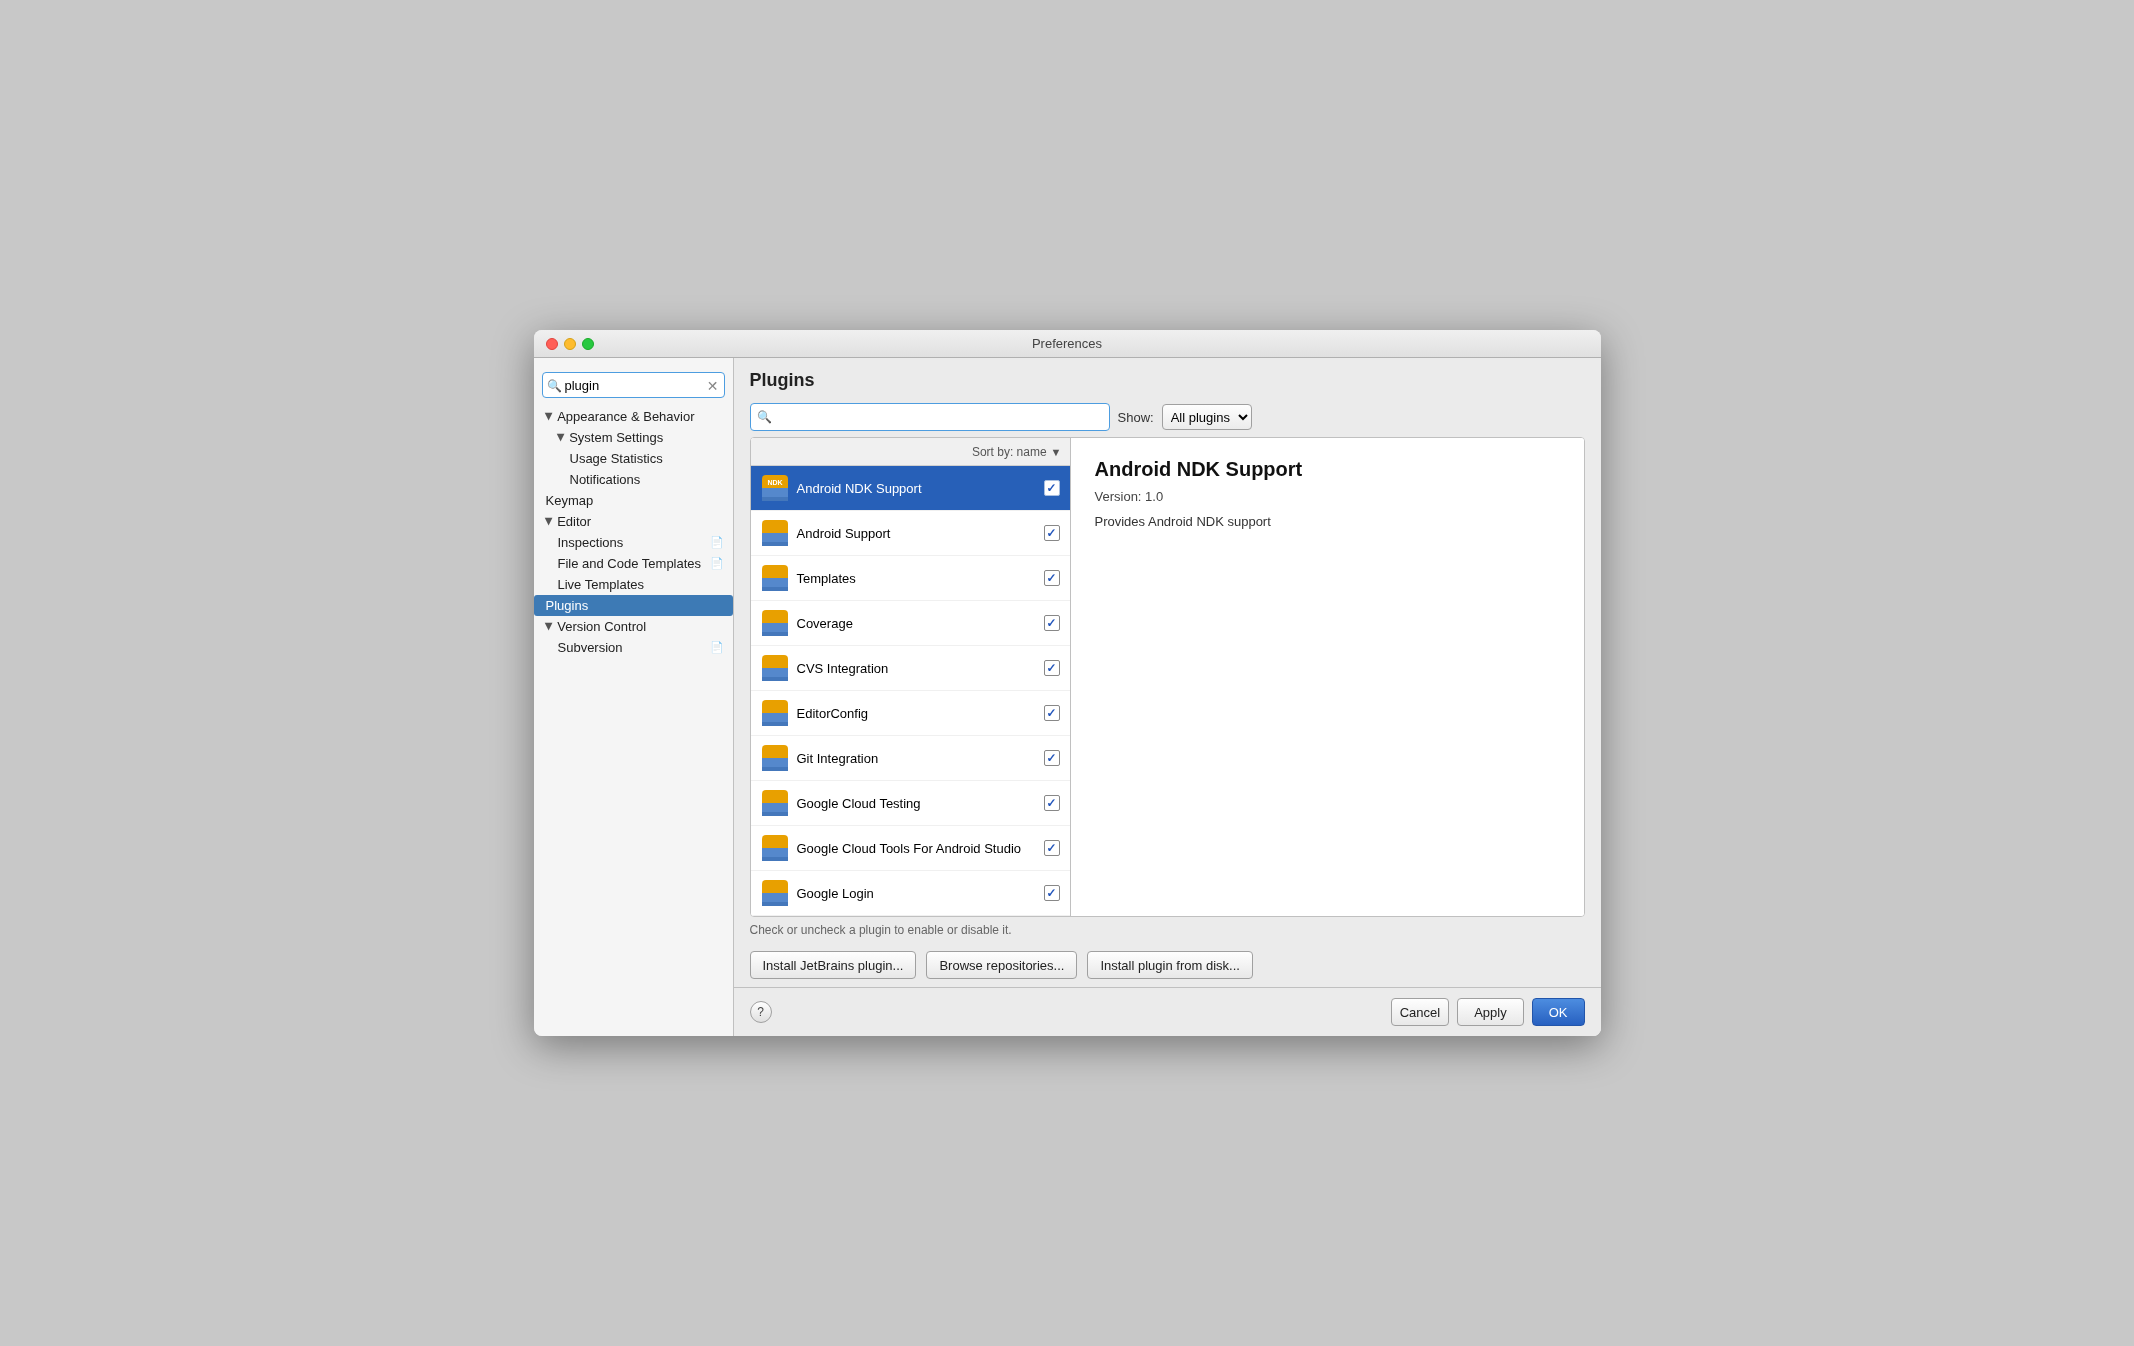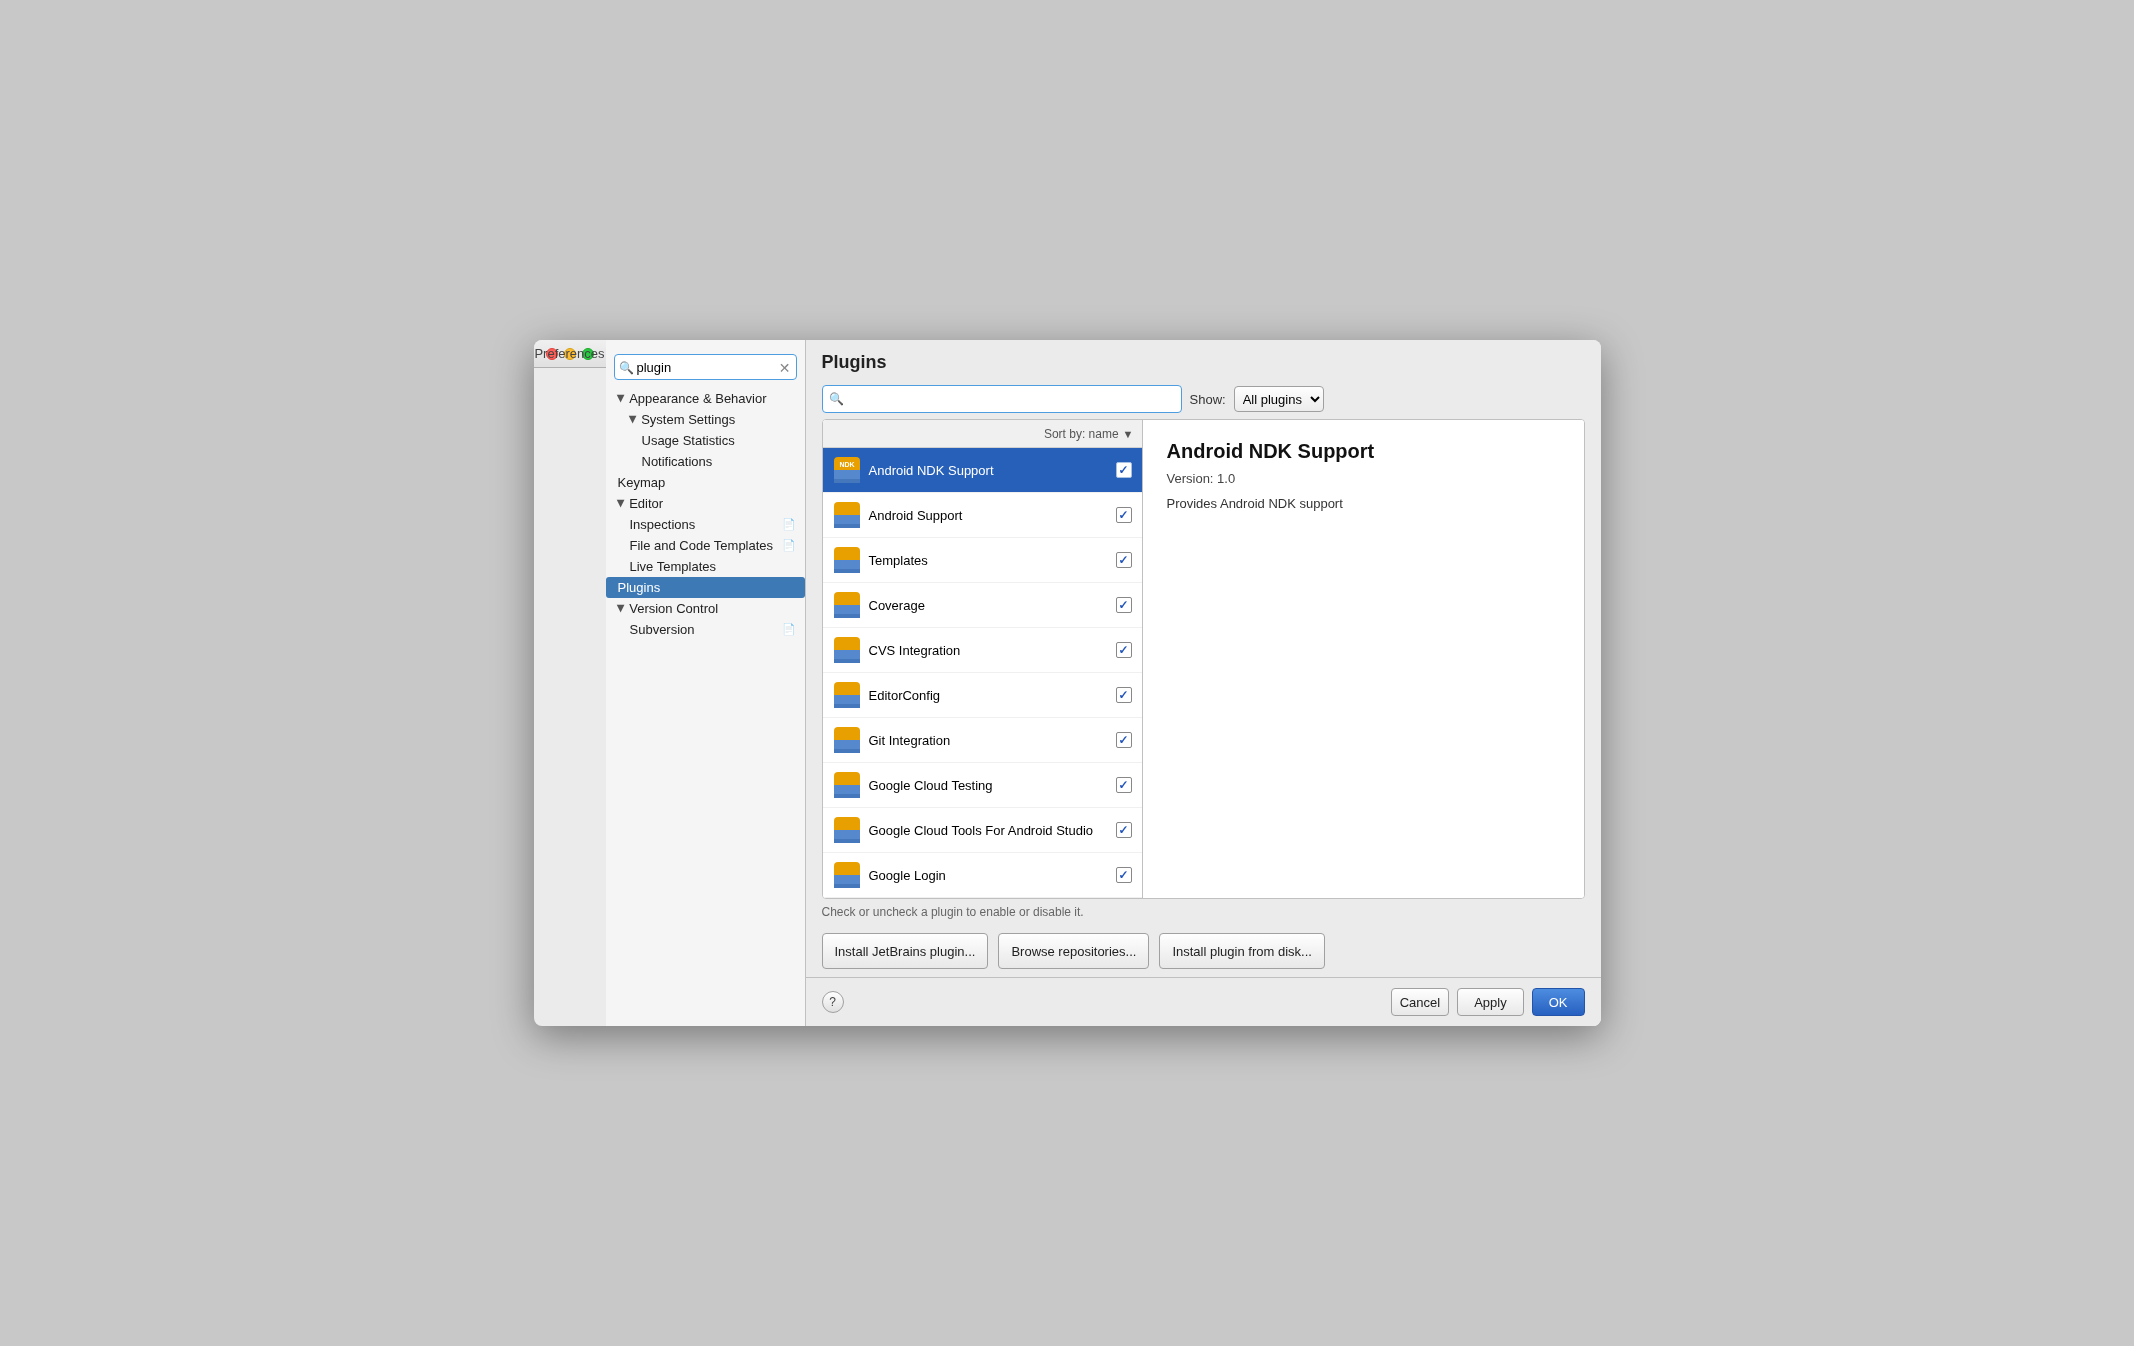--- a/index.html
+++ b/index.html
@@ -12,21 +12,21 @@
       align-items: center;
       min-height: 100vh;
     }
     .window {
       width: 1067px;
       background: #ebebeb;
       border-radius: 8px;
       box-shadow: 0 10px 40px rgba(0,0,0,0.4);
       overflow: hidden;
       display: flex;
-      flex-direction: row;
+      flex-direction: column;
       margin-top: 20px;
     }
     .titlebar {
       background: linear-gradient(to bottom, #f0f0f0, #e0e0e0);
       border-bottom: 1px solid #b0b0b0;
       height: 28px;
       display: flex;
       align-items: center;
       padding: 0 12px;
       position: relative;
@@ -269,21 +269,21 @@
       padding: 6px 16px;
       font-size: 12px;
       color: #666;
     }
     .plugins-footer-buttons {
       padding: 8px 16px;
       display: flex;
       gap: 10px;
     }
     .footer-btn {
-      height: 36px;
+      height: 28px;
       border: 1px solid #a0a0a0;
       border-radius: 4px;
       background: linear-gradient(to bottom, #fefefe, #e8e8e8);
       padding: 0 12px;
       font-size: 13px;
       cursor: pointer;
       color: #222;
     }
     
     .bottom-bar {

